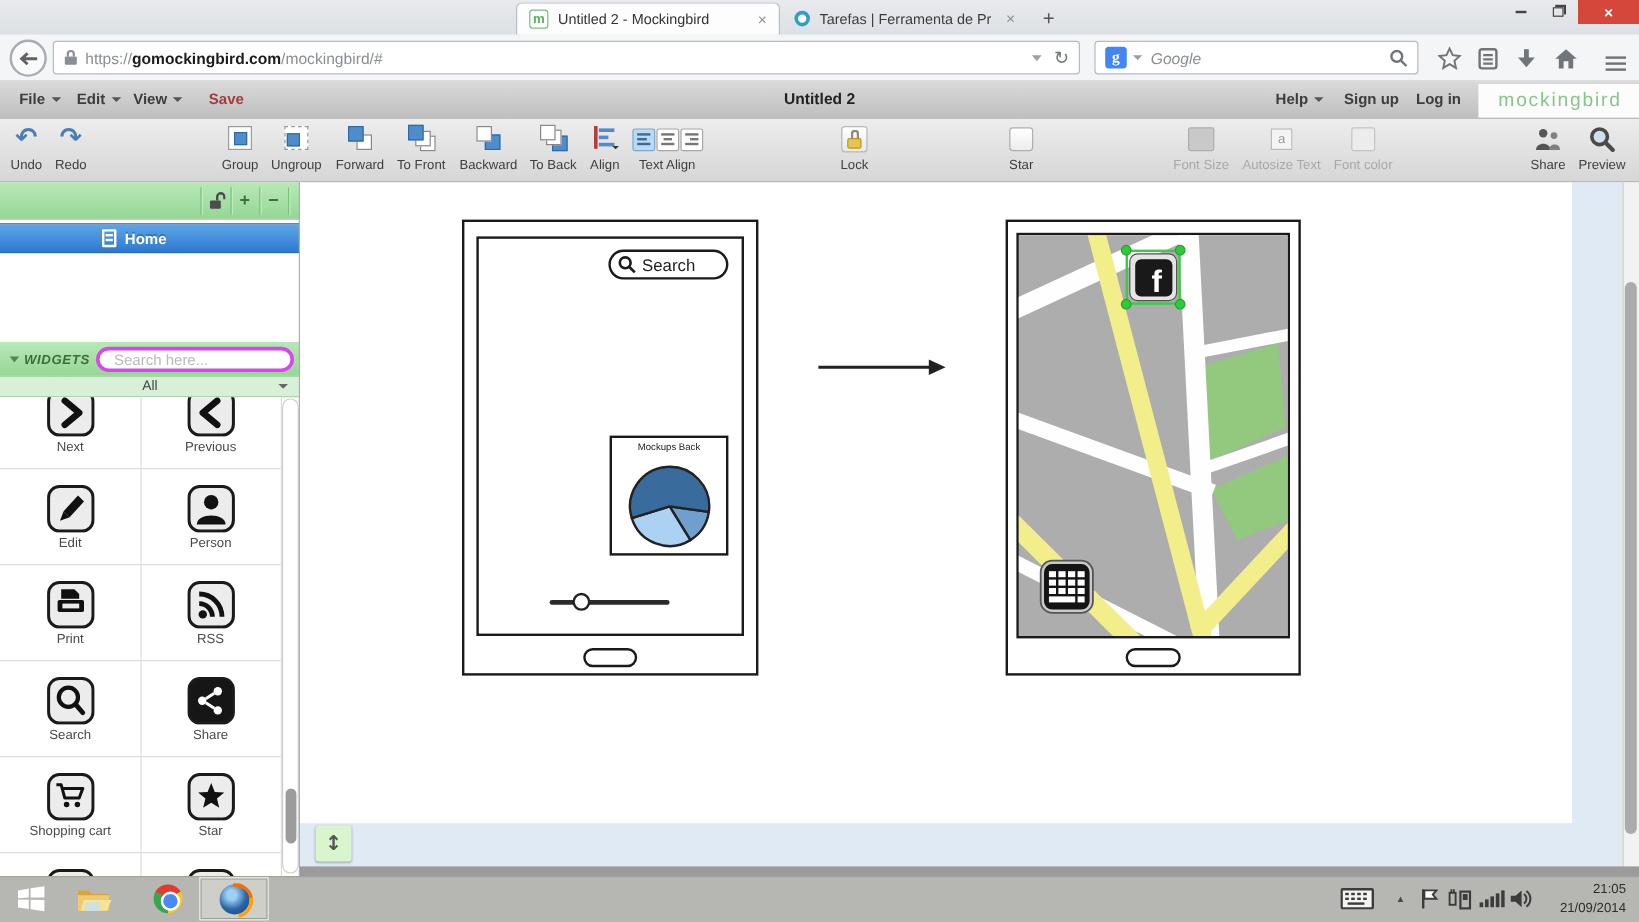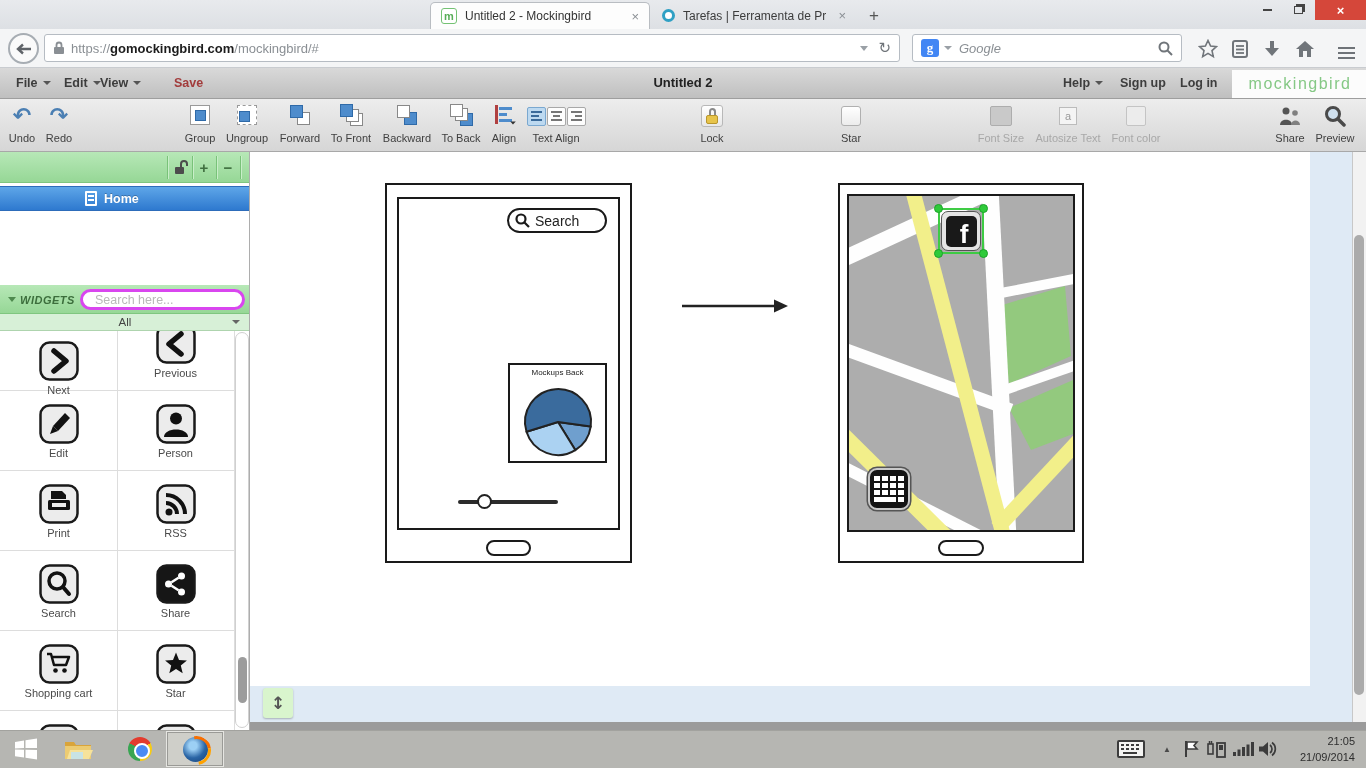--- a/index.html
+++ b/index.html
@@ -223,21 +223,21 @@
 
   <div class="abs menubar">
     <div class="menuitem" style="left:16px;">
         <span>File</span>
         <span class="menu-tri"></span>
       </div>
     <div class="menuitem" style="left:64px;">
         <span>Edit</span>
         <span class="menu-tri"></span>
       </div>
-    <div class="menuitem" style="left:100px;">
+    <div class="menuitem" style="left:111px;">
         <span>View</span>
         <span class="menu-tri"></span>
       </div>
     <div class="menuitem savered" style="left:174px;">
         <span>Save</span>
       </div>
     <div class="doctitle">Untitled 2</div>
     <div class="menuitem" style="left:1063px;">
         <span>Help</span>
         <span class="menu-tri"></span>
@@ -433,21 +433,21 @@
 
   <div class="abs wgrid">
     <div class="gridline" style="left:117px;top:0;width:1px;height:399px;"></div>
     <div class="gridline" style="left:234px;top:0;width:1px;height:399px;"></div>
     <div class="gridline" style="left:0;top:59px;width:234px;height:1px;"></div>
     <div class="gridline" style="left:0;top:139px;width:234px;height:1px;"></div>
     <div class="gridline" style="left:0;top:219px;width:234px;height:1px;"></div>
     <div class="gridline" style="left:0;top:299px;width:234px;height:1px;"></div>
     <div class="gridline" style="left:0;top:379px;width:234px;height:1px;"></div>
 
-    <div class="wcell" style="left:0;top:-15px;justify-content:flex-end;">
+    <div class="wcell" style="left:0;top:-15px;">
       <svg width="40" height="40">
           <rect x="1.5" y="1.5" width="37" height="37" rx="9" fill="#ececec" stroke="#1a1a1a" stroke-width="2.5"></rect>
           <polyline points="15,10 27,20 15,30" stroke="#111" stroke-width="5.5" fill="none" stroke-linecap="round" stroke-linejoin="round"></polyline>
         </svg>
       <div class="wlabel">Next</div>
     </div>
     <div class="wcell" style="left:117px;top:-15px;">
       <svg width="40" height="40">
           <rect x="1.5" y="1.5" width="37" height="37" rx="9" fill="#ececec" stroke="#1a1a1a" stroke-width="2.5"></rect>
           <polyline points="25,10 13,20 25,30" stroke="#111" stroke-width="5.5" fill="none" stroke-linecap="round" stroke-linejoin="round"></polyline>

